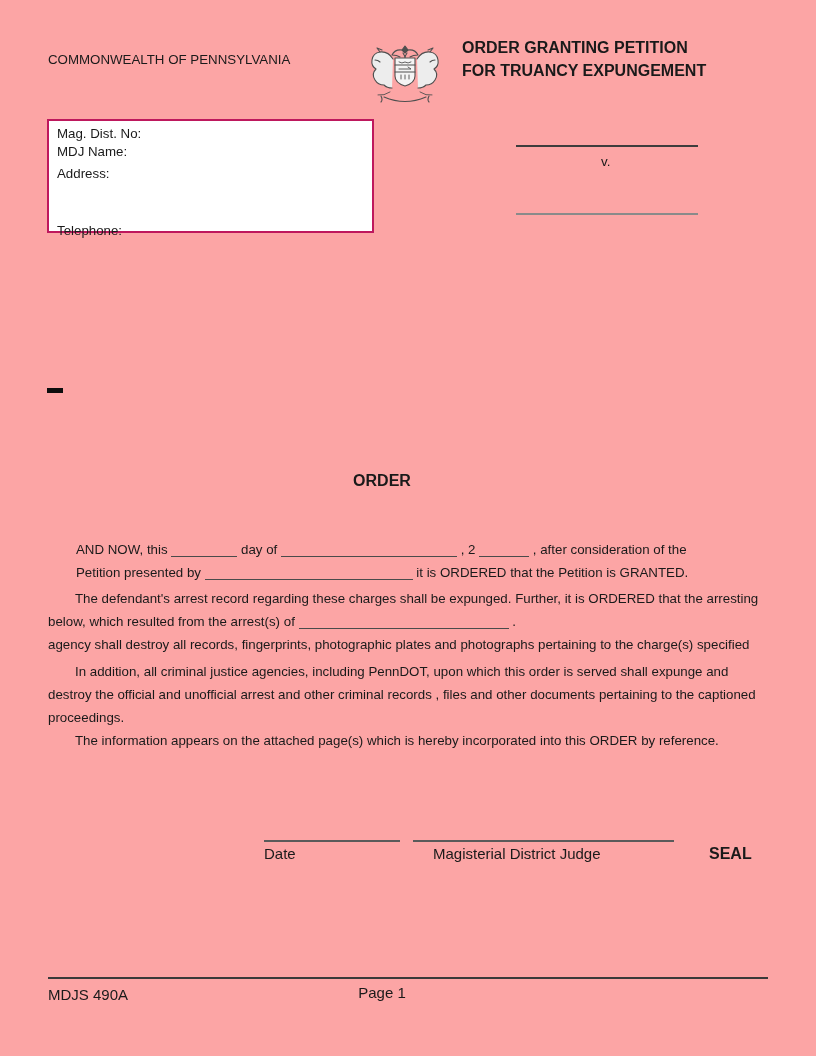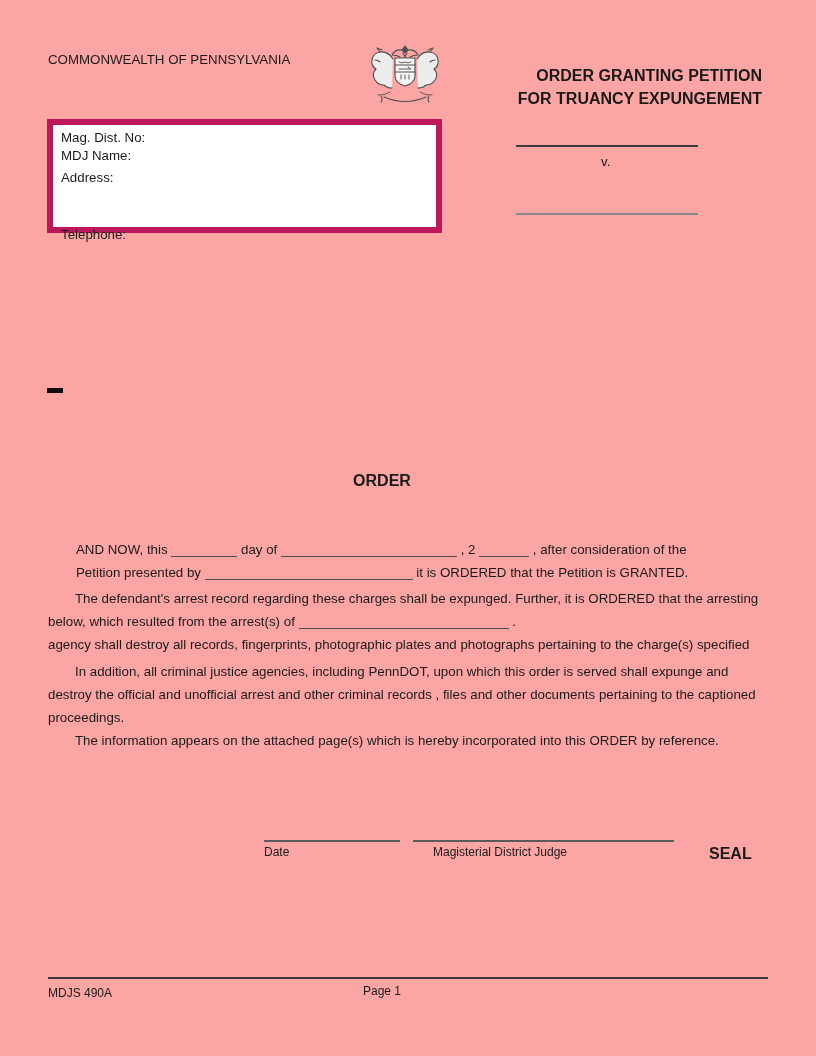--- a/index.html
+++ b/index.html
@@ -8,34 +8,34 @@
   .page {
     position: relative;
     width: 816px;
     height: 1056px;
     background: #fca5a5;
     overflow: hidden;
   }
   .abs { position: absolute; }
   .t13 { font-size: 13.3px; line-height: 21px; }
   .t16b { font-size: 16px; font-weight: bold; }
-  .t11 { font-size: 12px; }
+  .t11 { font-size: 15px; }
   .bodyline { font-size: 13.3px; line-height: 23px; height: 23px; white-space: nowrap; }
   .indent { padding-left: 27px; }
   .blank {
     display: inline-block;
     height: 14px;
     vertical-align: -3px;
     border-bottom: 1.4px solid #4a4a4a;
   }
   .court-box {
     position: absolute;
     left: 47px; top: 119px;
-    width: 395px; height: 114px;
-    border: 6px solid #be185d;
+    width: 327px; height: 114px;
+    border: 2px solid #be185d;
     background: #ffffff;
   }
   .caption-line { position: absolute; height: 0; border-top: 2px solid #3d3d3d; }
   .caption-line.light { border-top-color: #8a8a8a; }
   .sig-line { position: absolute; height: 0; border-top: 2px solid #5a5a5a; }
   .footer-rule { position: absolute; left: 48px; top: 977px; width: 720px; border-top: 2px solid #3a3a3a; }
   .dash-mark { position: absolute; left: 47px; top: 388px; width: 16px; height: 4.5px; background: #0d0d0d; }
   .center816 { left: 0; width: 764px; text-align: center; }
 </style>
 </head>
@@ -69,21 +69,21 @@
         <path d="M51 15 q5 -8 13 -7 q7 1 8 8 q1 6 -4 9 q5 5 1 11 q-3 5 -9 5 q-3 3 -8 3" fill="#ededed"></path>
         <path d="M64 8 l3 -4 l-5 2 M69 16 q-3 0 -5 2"></path>
 
         <path d="M24 48 q-6 4 -12 3 M54 48 q6 4 12 3" stroke-width="0.9"></path>
 
         <path d="M18 53 q21 9 42 0 M15 52 q2 4 0 6 M63 52 q-2 4 0 6"></path>
       </g>
     </svg>
   </div>
 
-  <div class="abs t16b" style="left:462px; top:64px; width:300px; text-align:right; line-height:23px;">
+  <div class="abs t16b" style="left:462px; top:36px; width:300px; text-align:left; line-height:23px;">
     <div>ORDER GRANTING PETITION</div>
     <div>FOR TRUANCY EXPUNGEMENT</div>
   </div>
 
   <div class="court-box">
     <div class="abs t13" style="left:8px; top:2px;">Mag. Dist. No:</div>
     <div class="abs t13" style="left:8px; top:20px;">MDJ Name:</div>
     <div class="abs t13" style="left:8px; top:42px;">Address:</div>
     <div class="abs t13" style="left:8px; top:99px;">Telephone:</div>
   </div>

